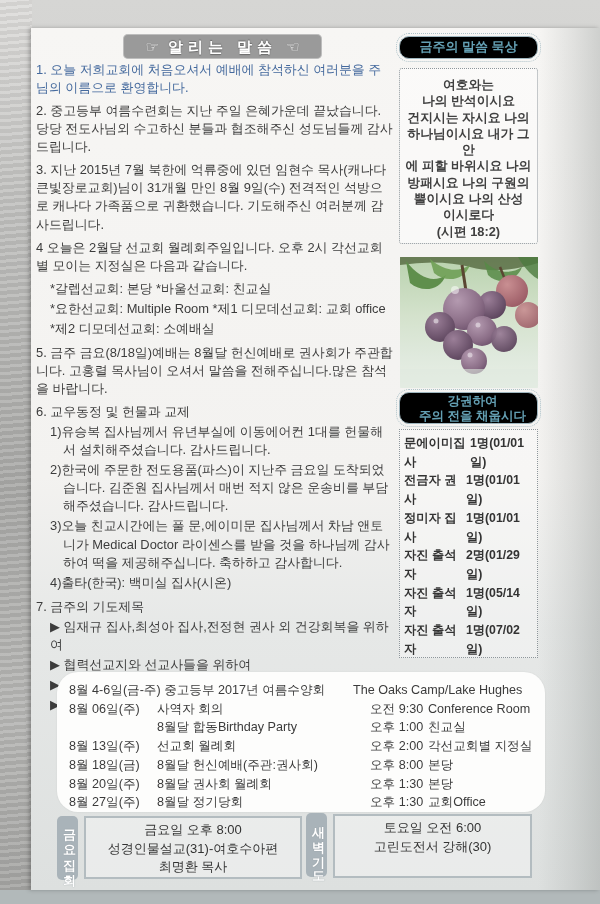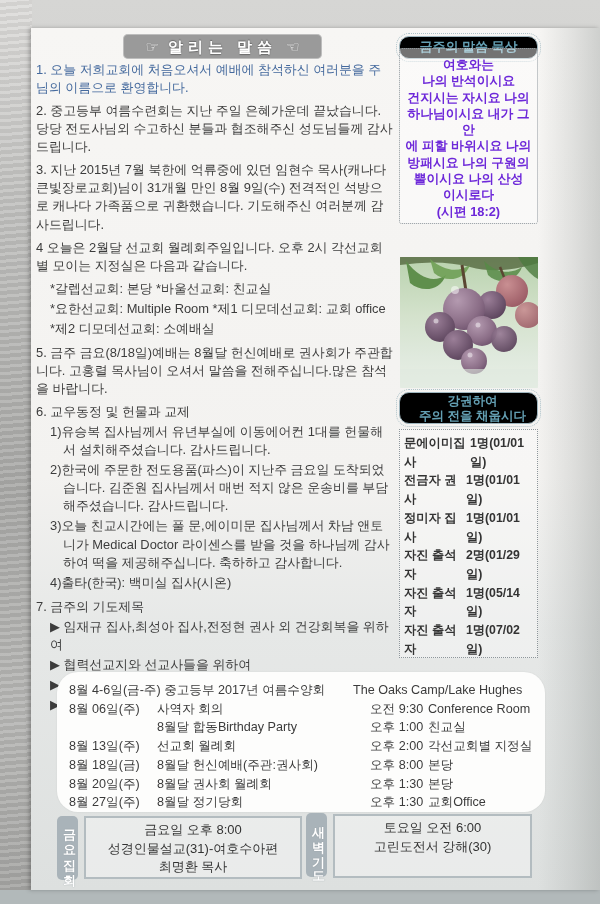--- a/index.html
+++ b/index.html
@@ -45,23 +45,23 @@
   .gap-b{margin-bottom:6px;}
   
   .side-title{
     position:absolute;left:399px;width:139px;background:#000000;
     border:1.5px solid #9fb6bf;border-radius:10px;outline:1px dotted #aec2c9;outline-offset:2px;
     text-align:center;color:#64a0b4;font-weight:bold;box-sizing:border-box;
   }
   .med-title{top:36px;height:23px;font-size:13px;line-height:20px;}
   .fill-title{top:392px;height:32px;font-size:12.5px;line-height:14.5px;padding-top:1px;padding-left:8px;}
   .verse-box{
-    position:absolute;left:399px;top:48px;width:139px;height:176px;box-sizing:border-box;
+    position:absolute;left:399px;top:68px;width:139px;height:176px;box-sizing:border-box;
     border:1.5px dotted #8e969b;border-radius:3px;padding-top:8px;text-align:center;
-    font-weight:bold;color:#6d28d9;font-size:12.8px;line-height:16.3px;background:rgba(255,255,255,.45);
+    font-weight:bold;color:#404040;font-size:12.8px;line-height:16.3px;background:rgba(255,255,255,.45);
   }
   .grapes{position:absolute;left:400px;top:257px;width:138px;height:131px;}
   .attend-box{
     position:absolute;left:399px;top:429px;width:139px;height:229px;box-sizing:border-box;
     border:1.5px dotted #8e969b;padding:4px 4px 0 4px;background:rgba(255,255,255,.35);
   }
   .attend-row{display:flex;justify-content:space-between;font-size:12.3px;font-weight:bold;color:#333;line-height:18.7px;}
   
   .sched-box{
     position:absolute;left:57px;top:672px;width:488px;height:140px;box-sizing:border-box;

